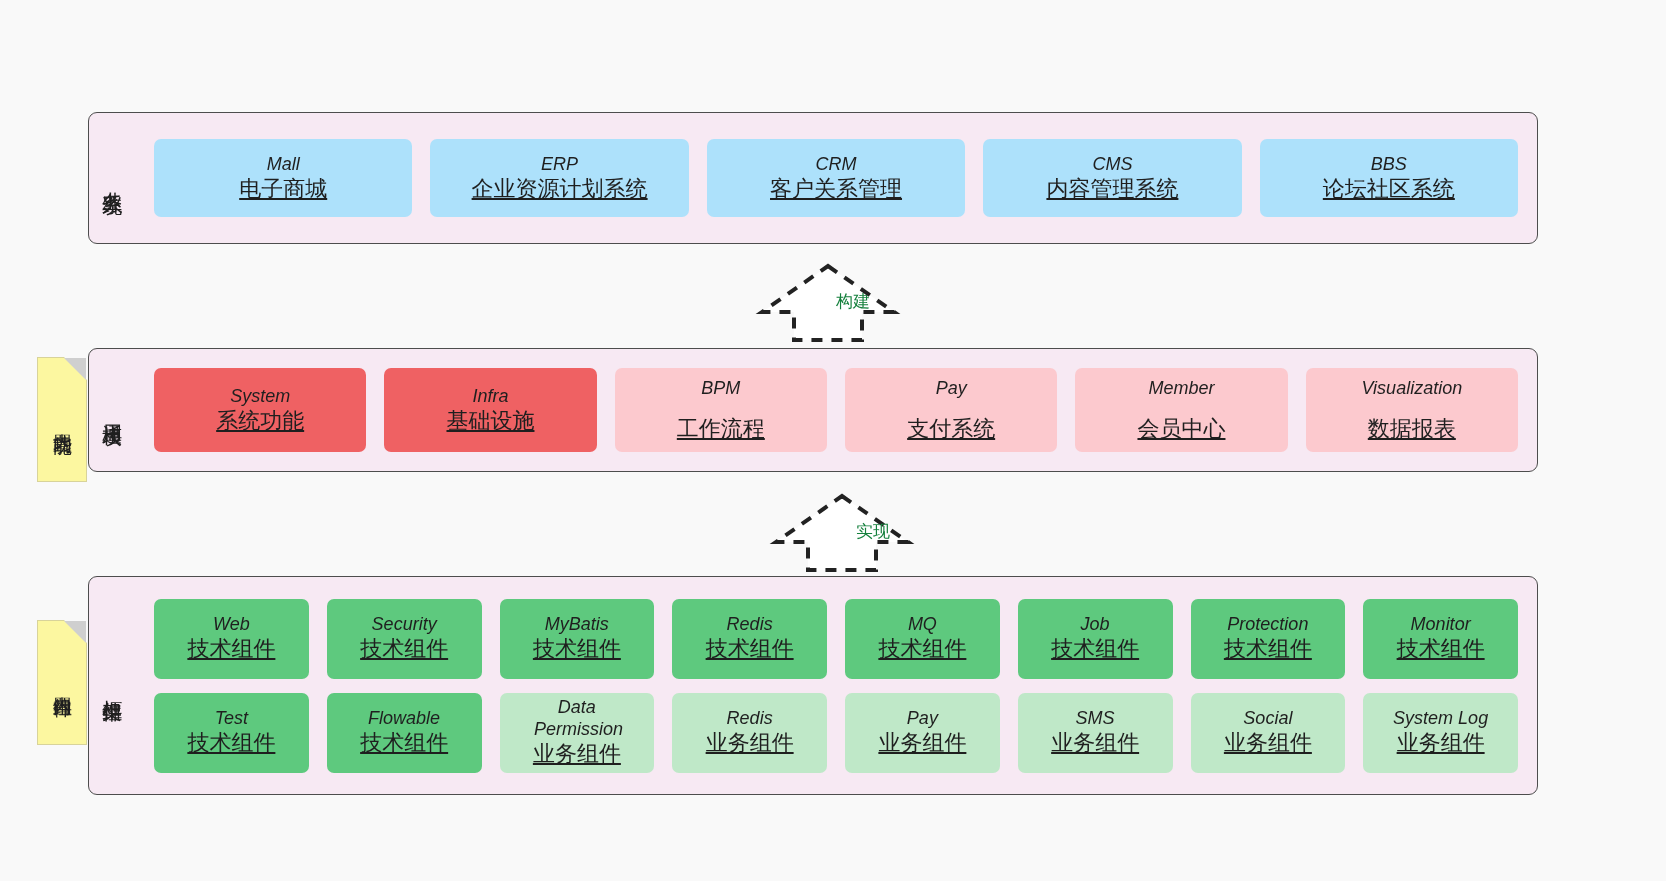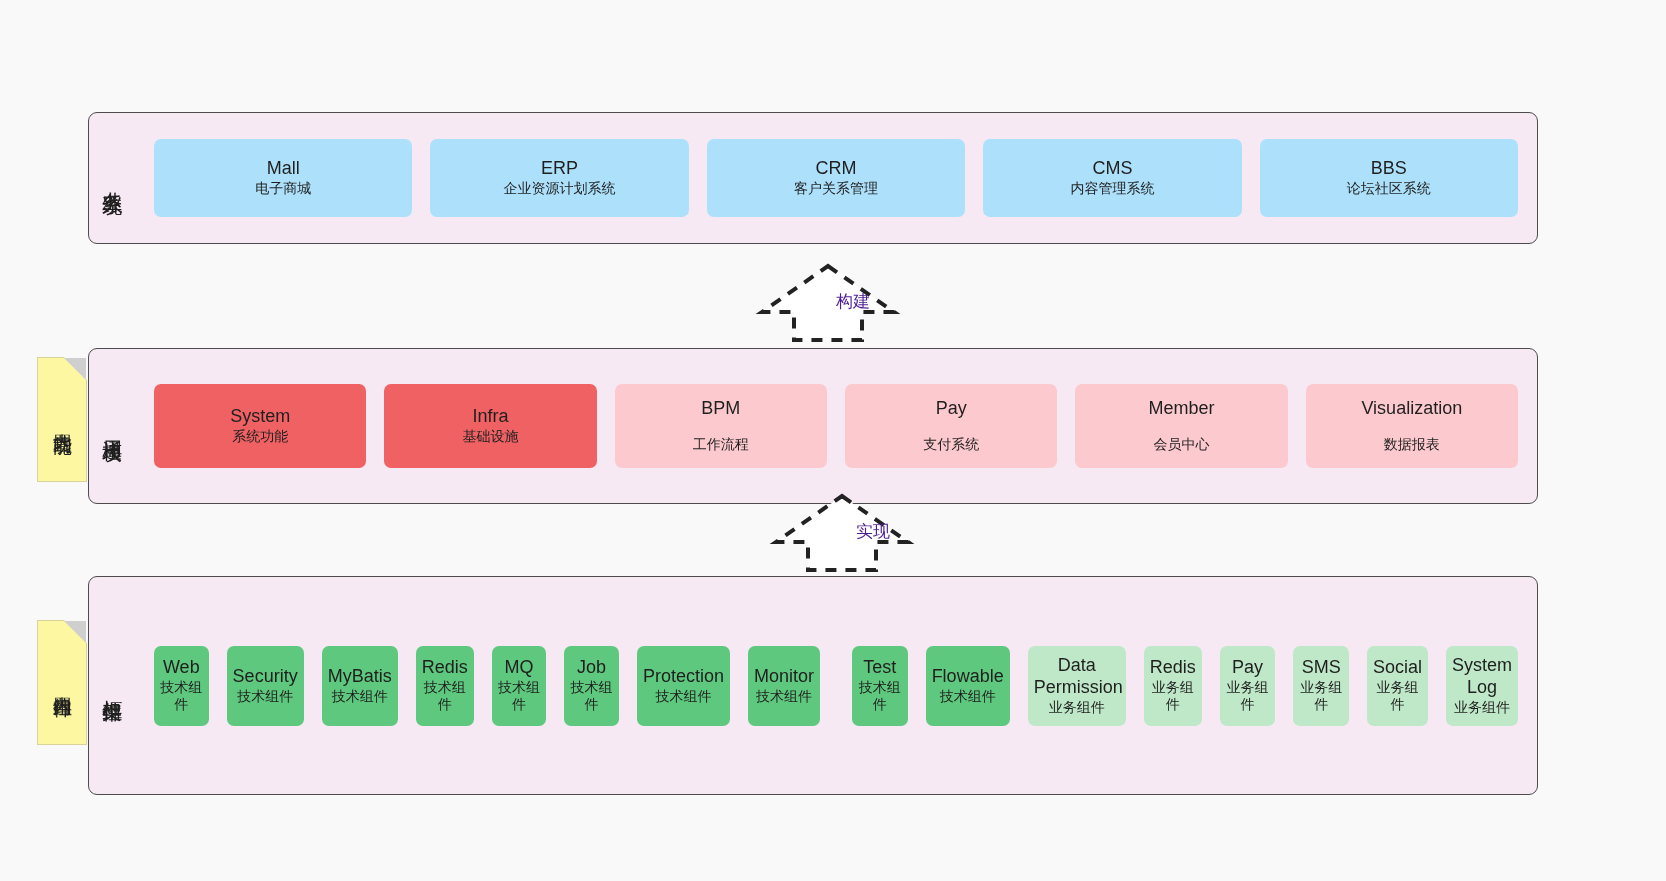--- a/index.html
+++ b/index.html
@@ -35,42 +35,42 @@
     white-space: nowrap;
   }
   .cards {
     flex: 1 1 auto;
     display: flex;
     align-items: center;
     gap: 0;
     padding: 0 10px;
   }
   .cards.two-row {
-    flex-direction: row;
+    flex-direction: column;
     justify-content: center;
     gap: 14px;
     padding: 14px 10px;
   }
   .row { display: flex; width: 100%; }
 
   .card {
     flex: 1 1 0;
     margin: 0 9px;
     border-radius: 7px;
     display: flex;
     flex-direction: column;
     align-items: center;
     justify-content: center;
     text-align: center;
     color: #1f1f1f;
     line-height: 1.22;
     padding: 4px 6px;
   }
-  .card .en { font-size: 18px; }
-  .card .cn { font-size: 14px; }
+  .card .en { font-size: 18px; font-style: italic; }
+  .card .cn { font-size: 22px; text-decoration: underline; }
 
   .biz   { background: #ade1fb; height: 78px; }
   .mod-s { background: #ef6163; height: 84px; }
   .mod-l { background: #fcc9ce; height: 84px; gap: 16px; }
   .fw-d  { background: #5ec97e; height: 80px; }
   .fw-l  { background: #bfe8c8; height: 80px; }
 
   
   .note {
     position: absolute;
@@ -101,21 +101,21 @@
     background: #f9f9f9;
     clip-path: polygon(100% 0, 100% 100%, 0 0);
   }
 
   
   .connector { position: absolute; }
   .connector svg { display: block; overflow: visible; }
   .connector .conn-label {
     position: absolute;
     font-size: 17px;
-    color: #4c1d95;
+    color: #15803d;
     background: transparent;
     left: 50%;
     transform: translateX(-50%);
     white-space: nowrap;
   }
 </style>
 </head>
 <body>
 
 <div id="canvas">
@@ -154,21 +154,21 @@
     </svg>
     <div class="conn-label" style="top:28px; left:78px; transform:none;">构建</div>
   </div>
 
   <div class="note" style="left:37px; top:357px; width:50px; height:125px;">
     <span class="folded-bg"></span>
     <span class="fold"></span>
     <span>内置功能</span>
   </div>
 
-  <div class="layer" style="left:88px; top:348px; width:1450px; height:156px;">
+  <div class="layer" style="left:88px; top:348px; width:1450px; height:124px;">
     <div class="layer-title">通用模块</div>
     <div class="cards">
 
       <div class="card mod-s">
         <div class="en">System</div>
         <div class="cn">系统功能</div>
       </div>
       <div class="card mod-s">
         <div class="en">Infra</div>
         <div class="cn">基础设施</div>

